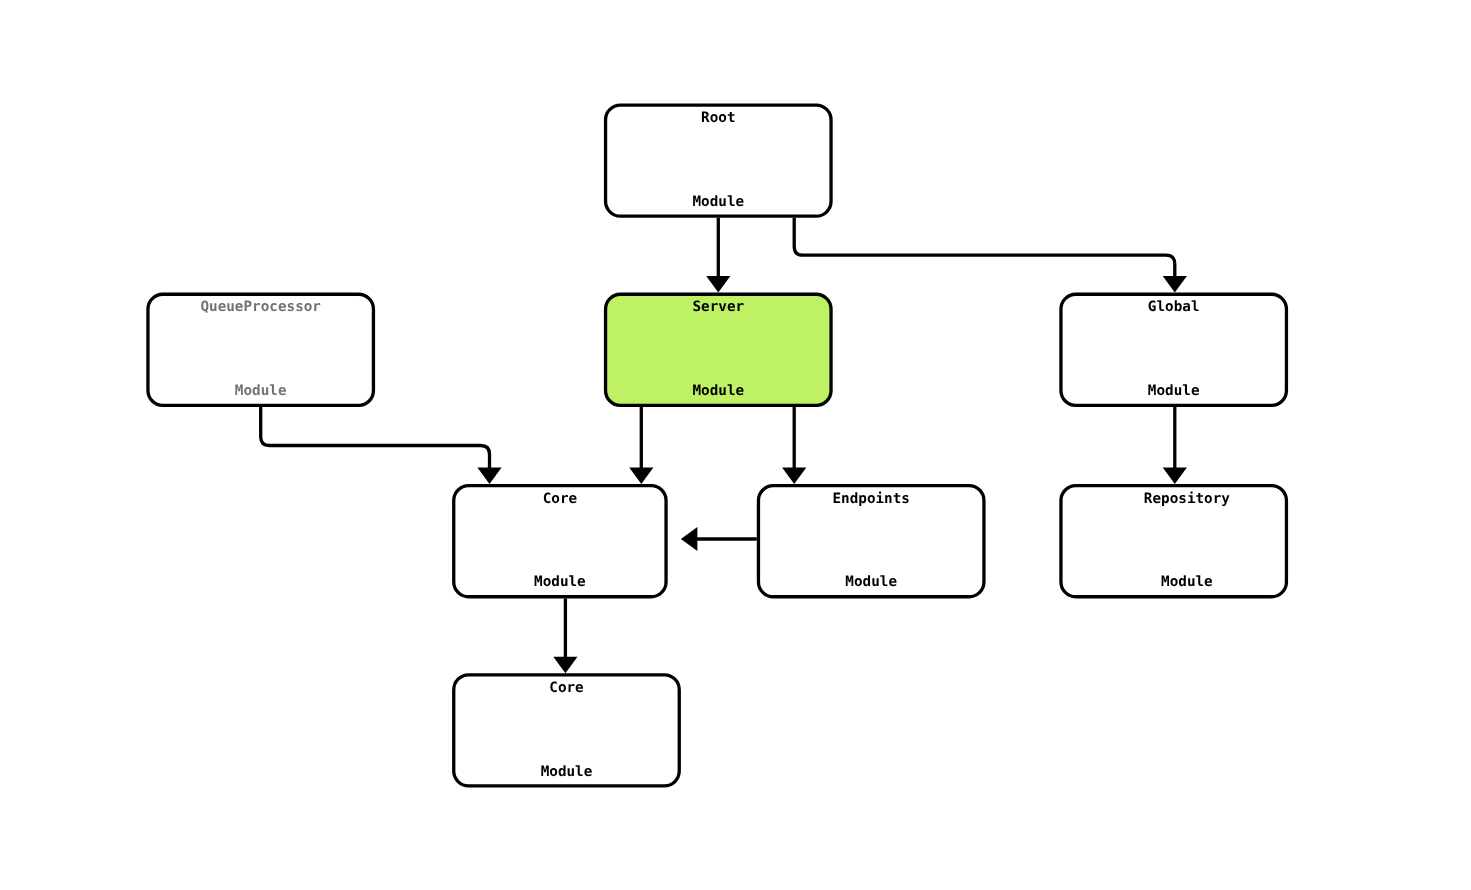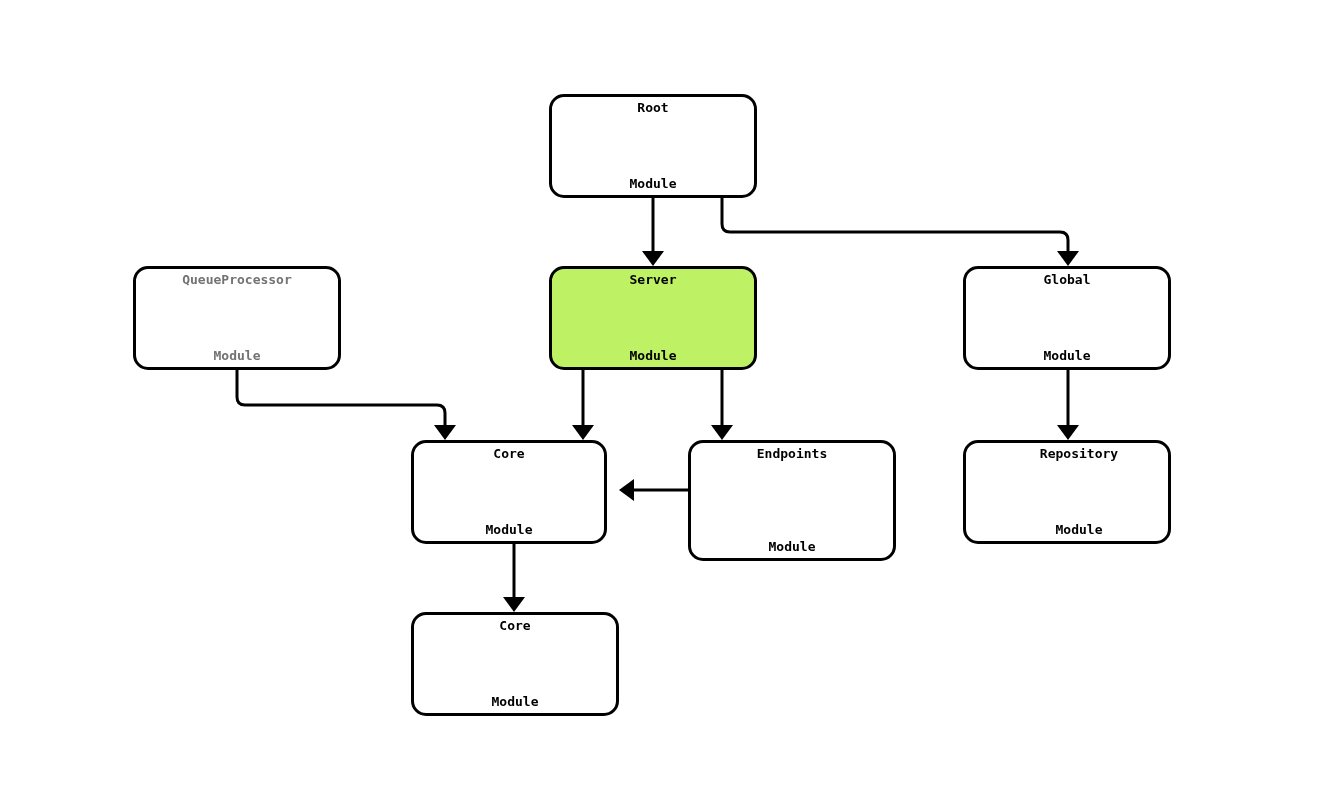--- a/index.html
+++ b/index.html
@@ -83,21 +83,21 @@
         <div class="node-line">Module</div>
       </div>
       <div class="node" style="left: 963px; top: 266px; width: 208px; height: 104px; background: rgb(255, 255, 255); border-color: rgb(0, 0, 0); border-width: 3px; border-radius: 15px; color: rgb(0, 0, 0);">
         <div class="node-line">Global</div>
         <div class="node-line">Module</div>
       </div>
       <div class="node" style="left: 411px; top: 440px; width: 196px; height: 104px; background: rgb(255, 255, 255); border-color: rgb(0, 0, 0); border-width: 3px; border-radius: 15px; color: rgb(0, 0, 0);">
         <div class="node-line">Core</div>
         <div class="node-line">Module</div>
       </div>
-      <div class="node" style="left: 688px; top: 440px; width: 208px; height: 121px; background: rgb(255, 255, 255); border-color: rgb(0, 0, 0); border-width: 3px; border-radius: 15px; color: rgb(0, 0, 0);">
+      <div class="node" style="left: 688px; top: 440px; width: 208px; height: 104px; background: rgb(255, 255, 255); border-color: rgb(0, 0, 0); border-width: 3px; border-radius: 15px; color: rgb(0, 0, 0);">
         <div class="node-line">Endpoints</div>
         <div class="node-line">Module</div>
       </div>
       <div class="node" style="left: 963px; top: 440px; width: 208px; height: 104px; background: rgb(255, 255, 255); border-color: rgb(0, 0, 0); border-width: 3px; border-radius: 15px; color: rgb(0, 0, 0); padding-left: 24px;">
         <div class="node-line">Repository</div>
         <div class="node-line">Module</div>
       </div>
       <div class="node" style="left: 411px; top: 612px; width: 208px; height: 104px; background: rgb(255, 255, 255); border-color: rgb(0, 0, 0); border-width: 3px; border-radius: 15px; color: rgb(0, 0, 0);">
         <div class="node-line">Core</div>
         <div class="node-line">Module</div>

